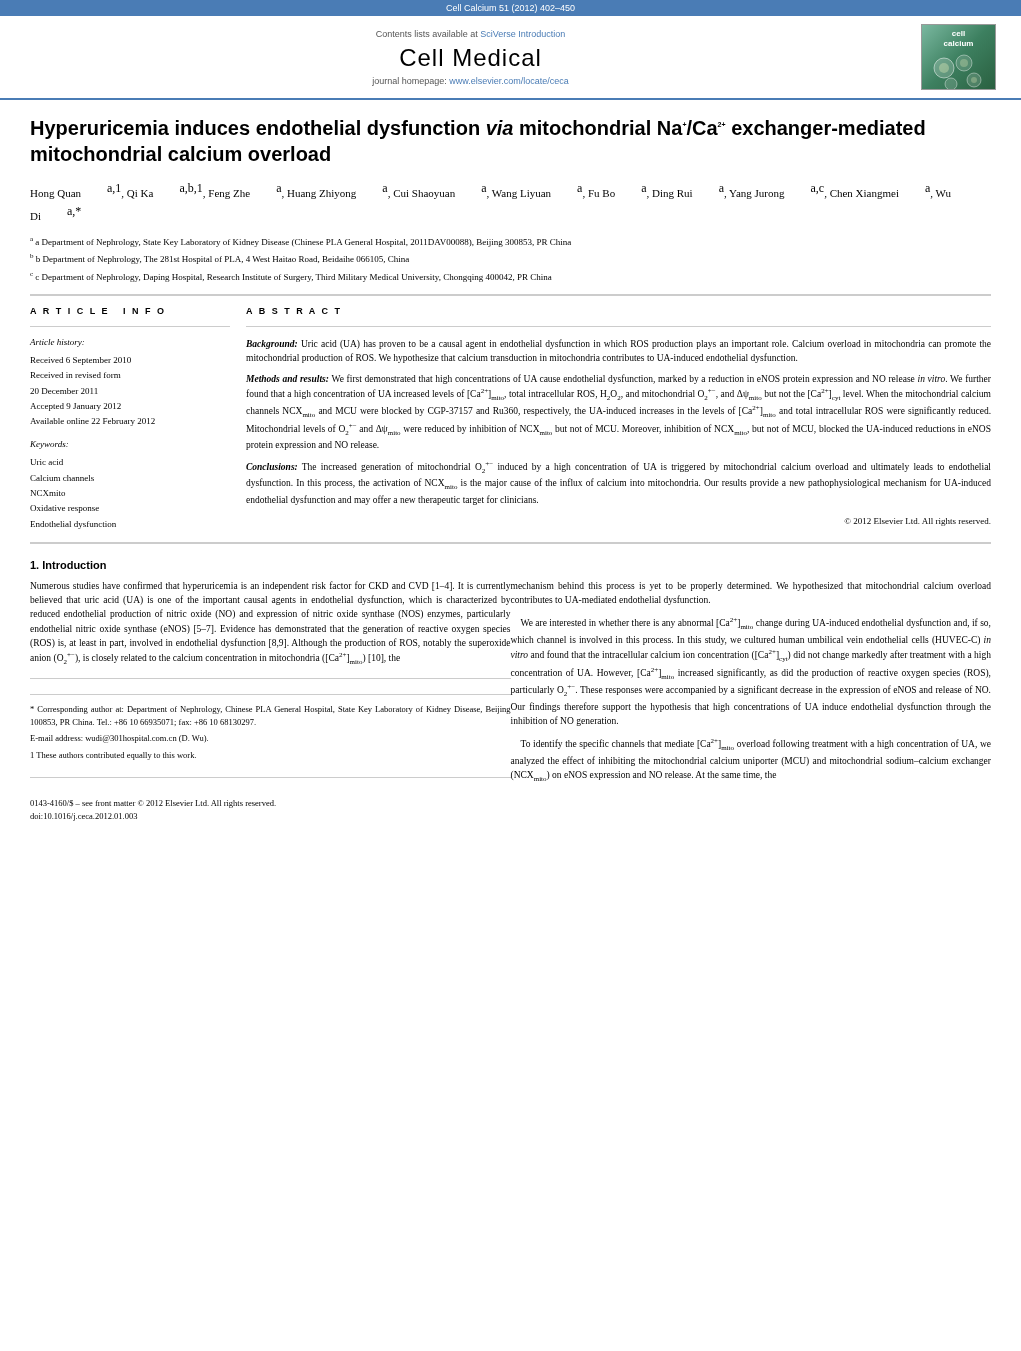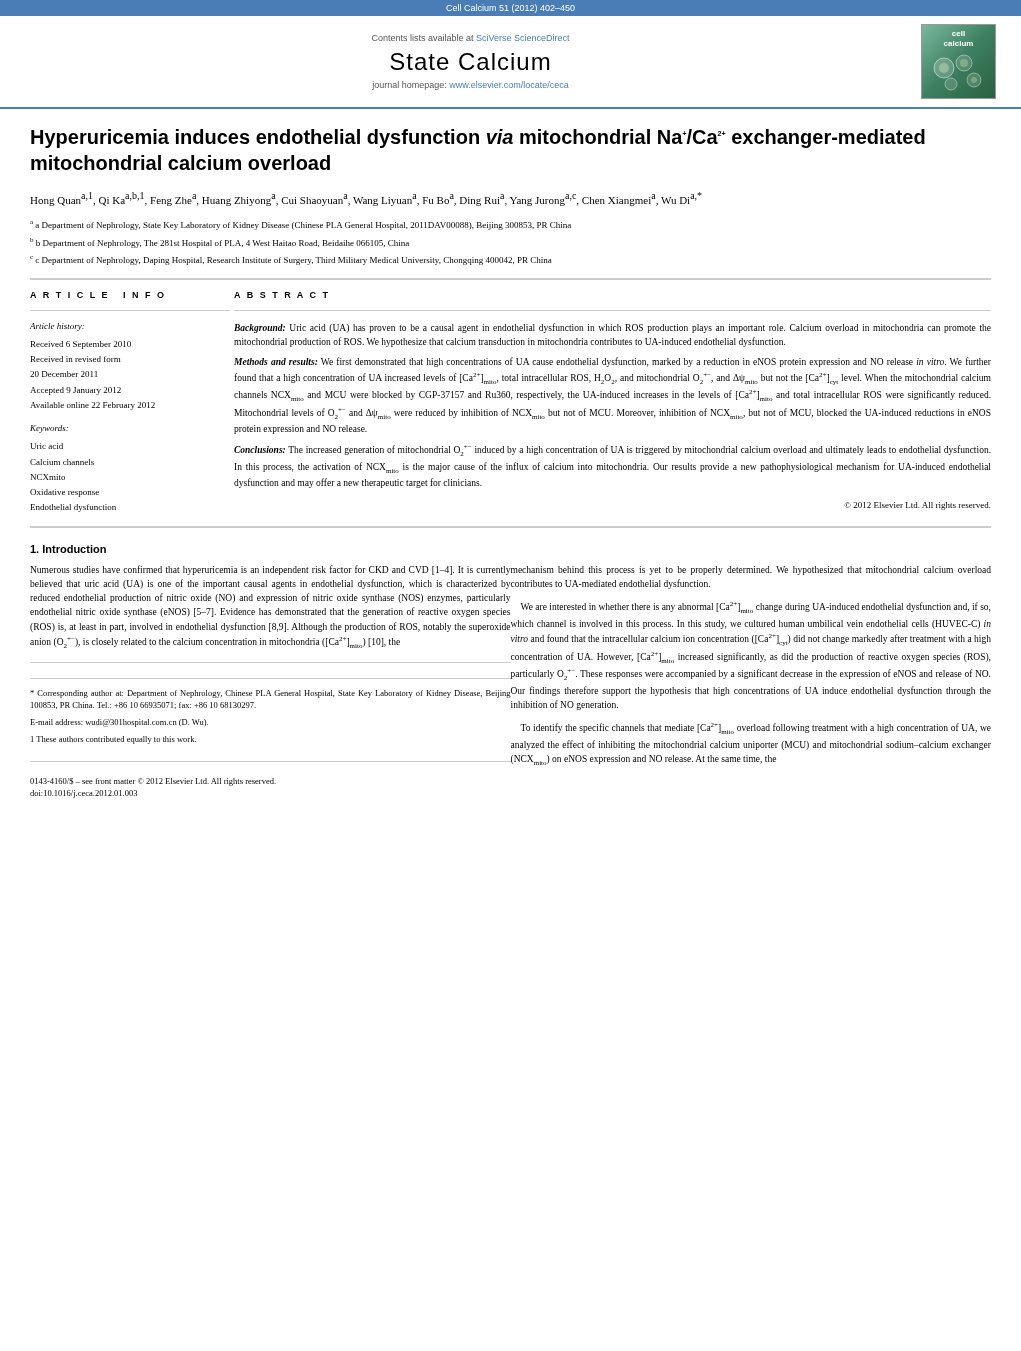--- a/index.html
+++ b/index.html
@@ -114,22 +114,23 @@
     }
 
     
     .authors {
       font-size: 11px;
       margin-bottom: 8px;
       line-height: 1.6;
     }
 
     .author-sup {
-      font-size: 10px;
+      font-size: 12px;
       vertical-align: super;
+      margin-left: 26px;
     }
 
     
     .affiliations {
       font-size: 9px;
       margin-bottom: 10px;
       line-height: 1.5;
     }
 
     .affiliation-line {
@@ -150,21 +151,21 @@
 
     .divider-thick {
       border: none;
       border-top: 2px solid #ccc;
       margin: 10px 0;
     }
 
     
     .two-col {
       display: flex;
-      gap: 4px;
+      gap: 16px;
     }
 
     .col-left {
       width: 200px;
       flex-shrink: 0;
     }
 
     .col-right {
       flex: 1;
     }
@@ -269,33 +270,33 @@
 
     .footnote-line {
       margin-bottom: 4px;
     }
 
     
     .bottom-legal {
       margin-top: 15px;
       font-size: 8.5px;
       border-top: 1px solid #ccc;
-      padding-top: 13px;
+      padding-top: 19px;
     }
 
     
     sub { font-size: 7px; }
     sup { font-size: 7px; }
 
     .italic { font-style: italic; }
 
     
     .cc-thumb {
       width: 75px;
-      height: 75px;
+      height: 66px;
       background: linear-gradient(135deg, #7ab8a0 0%, #3d8060 50%, #2a6040 100%);
       border: 1px solid #999;
       position: relative;
       overflow: hidden;
     }
 
     .cc-thumb-inner {
       padding: 4px;
       font-size: 7px;
       color: #fff;
@@ -314,23 +315,23 @@
 
 <div class="top-bar">
   <span>Cell Calcium 51 (2012) 402–450</span>
 </div>
 
 <div class="journal-header">
 
 
   <div class="journal-center">
     <div class="sciverse-line">
-      Contents lists available at <span class="sciverse-link">SciVerse ScienceDirect</span>
-    </div>
-    <div class="journal-title-main">State Calcium</div>
+      Contents lists available at <span class="sciverse-link">SciVerse Introduction</span>
+    </div>
+    <div class="journal-title-main">Cell Medical</div>
     <div class="journal-homepage">
       journal homepage: <span class="homepage-link">www.elsevier.com/locate/ceca</span>
     </div>
   </div>
 
   <div class="journal-logo-right">
     <div class="cc-thumb">
       <div class="cc-thumb-inner">
         <div class="cc-thumb-title">cell<br>calcium</div>
         

